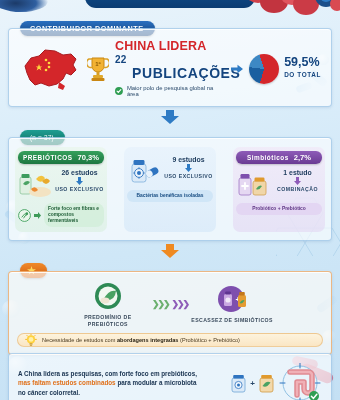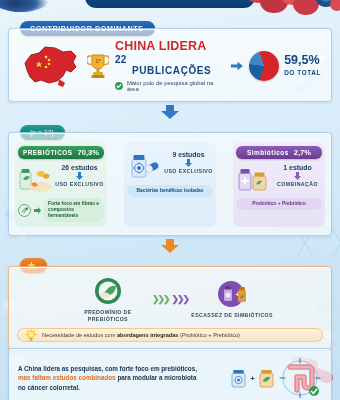--- a/index.html
+++ b/index.html
@@ -68,21 +68,21 @@
   
   #sec-contrib { margin:17px 8px 0 8px; }
   #sec-contrib .tag { margin-left:12px; }
   #contrib-card { margin-top:-8px; padding:11px 10px 9px 10px; }
   .contrib-row { display:flex; align-items:center; gap:6px; }
   .china-map { width:62px; height:46px; position:relative; flex:none; }
   .trophy { width:22px; height:26px; position:relative; flex:none; }
   .contrib-mid { flex:1; min-width:0; }
   .china-lidera { color:#d4262a; font-size:12.5px; font-weight:bold; letter-spacing:.2px; line-height:13px; }
   .pubs { font-size:10px; color:#14457f; font-weight:bold; letter-spacing:.1px; margin-top:1px; }
-  .pubs .word { font-size:10px; letter-spacing:.6px;padding-left:17px; }
+  .pubs .word { font-size:14px; letter-spacing:.6px;padding-left:17px; }
   .note { display:flex; align-items:center; gap:4px; margin-top:4px; }
   .note span { font-size:5.9px; color:#2a4a6b; }
   .pie-wrap { display:flex; align-items:center; gap:5px; flex:none; }
   .pie { width:30px; height:30px; border-radius:50%;
          background:conic-gradient(from -18deg, #d4262a 0 59.5%, #1a5fa0 59.5% 82%, #3d88c4 82% 100%);
          box-shadow:0 1px 2px rgba(0,0,0,.2); }
   .pct { color:#14457f; font-weight:bold; font-size:12.5px; line-height:12px; }
   .pct small { display:block; font-size:6.4px; letter-spacing:.6px; font-weight:bold; margin-top:1px; }
   .arrow-r { width:12px; height:10px; flex:none; }
 

